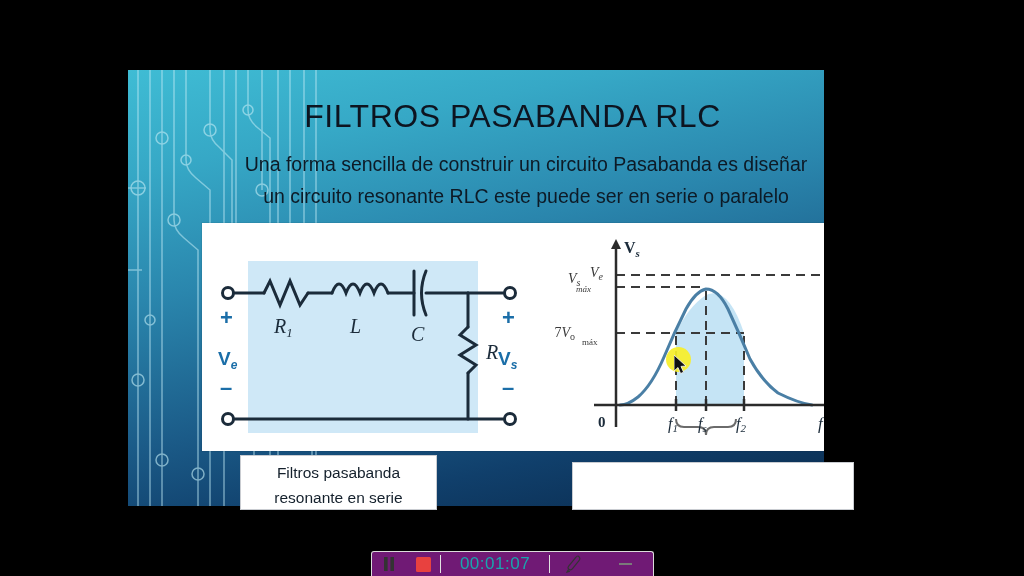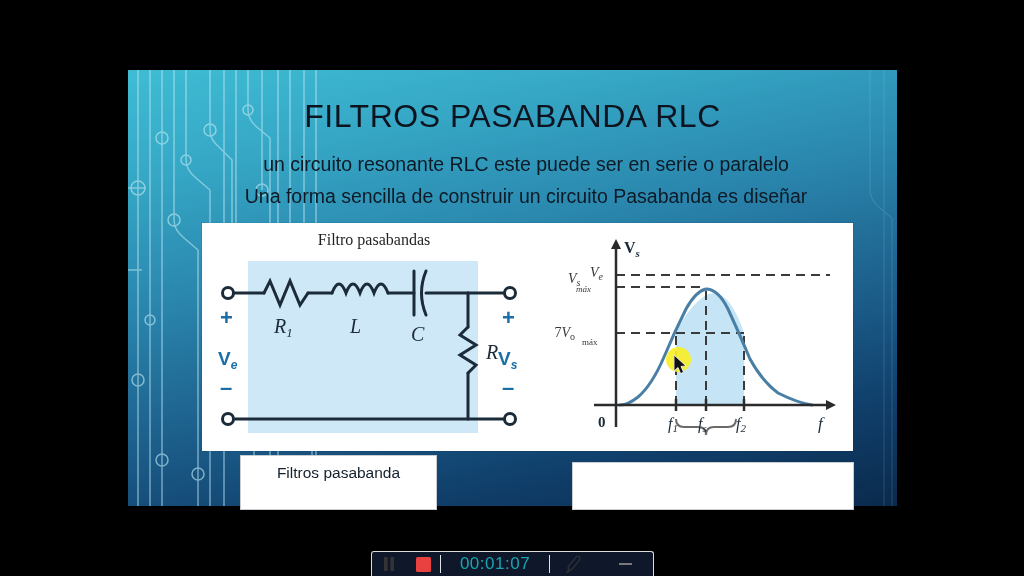--- a/index.html
+++ b/index.html
@@ -2,21 +2,21 @@
 <html><head>
 <meta charset="utf-8">
 <style>
   html,body{margin:0;padding:0;background:#000;}
   body{width:1024px;height:576px;overflow:hidden;font-family:"Liberation Sans",sans-serif;}
 
   #screen{position:relative;width:1024px;height:576px;background:#000;overflow:hidden;}
 
   
   #slide{
-    position:absolute;left:128px;top:70px;width:769px;height:436px;
+    position:absolute;left:128px;top:70px;width:696px;height:436px;
     background:linear-gradient(168deg,#3fbcd4 0%,#36a8c6 18%,#2a86ad 40%,#1b5b88 65%,#103f6b 82%,#0a2a4c 100%);
     overflow:hidden;
   }
   #pcb{position:absolute;left:0;top:0;width:200px;height:436px;opacity:.62;}
   #pcb2{position:absolute;left:0;top:0;width:769px;height:436px;opacity:.25;pointer-events:none;}
 
   .slide-title{
     position:absolute;left:0;top:28px;width:769px;text-align:center;
     font-size:32px;letter-spacing:.5px;color:#0d1420;font-weight:400;
     font-family:"Liberation Sans",sans-serif;
@@ -50,21 +50,21 @@
   
   #hl-dot{
     position:absolute;left:666px;top:347px;width:25px;height:25px;border-radius:50%;
     background:#f7ef28;opacity:.92;
   }
   #hl-cur{position:absolute;left:674px;top:355px;width:16px;height:20px;}
 
   
   #recbar{
     position:absolute;left:371px;top:551px;width:283px;height:25px;
-    background:#0f172a;border:1px solid #dcdcdc;border-bottom:none;
+    background:#701a75;border:1px solid #dcdcdc;border-bottom:none;
     display:flex;align-items:center;box-sizing:border-box;border-radius:3px 3px 0 0;
   }
   .rb-btn{display:flex;align-items:center;justify-content:center;height:100%;}
   #rb-pause{width:34px;}
   #rb-stop{width:34px;}
   #rb-time{
     flex:0 0 108px;text-align:center;color:#19a5ae;font-size:17px;letter-spacing:.5px;
     font-family:"Liberation Sans",sans-serif;
   }
   .rb-sep{width:1px;height:18px;background:#e2e2e2;}
@@ -120,27 +120,26 @@
     </svg>
     <svg id="pcb2" viewBox="0 0 769 436">
       <g fill="none" stroke="#bfeaf4" stroke-width="1.2" opacity=".55">
         <path d="M742 0 V120 Q742 130 752 138 L764 148 V436"></path>
         <path d="M756 0 V436"></path>
       </g>
     </svg>
 
     <div class="slide-title">FILTROS PASABANDA RLC</div>
     <div class="slide-body">
+      <div>Una forma sencilla de construir un circuito Pasabanda es diseñar</div>
       <div>un circuito resonante RLC este puede ser en serie o paralelo</div>
-      <div>Una forma sencilla de construir un circuito Pasabanda es diseñar</div>
     </div>
 
     <div id="panel">
 
-      <div class="fig-title">Filtro pasabandas</div>
 
       <svg id="circuit" viewBox="0 0 318 190">
         <rect x="30" y="8" width="230" height="172" fill="#cfe8f7"></rect>
         <g stroke="#1b2b3a" stroke-width="3" fill="none" stroke-linecap="round">
 
           <line x1="14" y1="40" x2="46" y2="40"></line>
 
           <polyline points="46,40 52,28 62,52 72,28 82,52 90,40"></polyline>
           <line x1="90" y1="40" x2="114" y2="40"></line>
 
@@ -225,20 +224,21 @@
           <text x="14" y="54" font-size="14" font-style="italic">V<tspan font-size="10" dy="3">s</tspan><tspan font-size="9" dy="6" x="22">máx</tspan></text>
           <text x="36" y="48" font-size="14" font-style="italic">V<tspan font-size="10" dy="3">e</tspan></text>
           <text x="-24" y="108" font-size="14">0.707<tspan font-style="italic">V</tspan><tspan font-size="10" dy="3">o</tspan><tspan font-size="9" dy="5" x="28">máx</tspan></text>
         </g>
       </svg>
     </div>
   </div>
 
   <div class="caption" id="cap-left">
     <div>Filtros pasabanda</div>
+    <div>resonante en serie</div>
   </div>
   <div class="caption" id="cap-right">
   </div>
 
   <div id="hl-dot"></div>
   <svg id="hl-cur" viewBox="0 0 16 20">
     <polygon points="0,0 0,16 4,12.5 6.6,18.5 9.6,17.2 7,11.4 12,11" fill="#111" stroke="#fff" stroke-width="0.8"></polygon>
   </svg>
 
   <div id="recbar">

